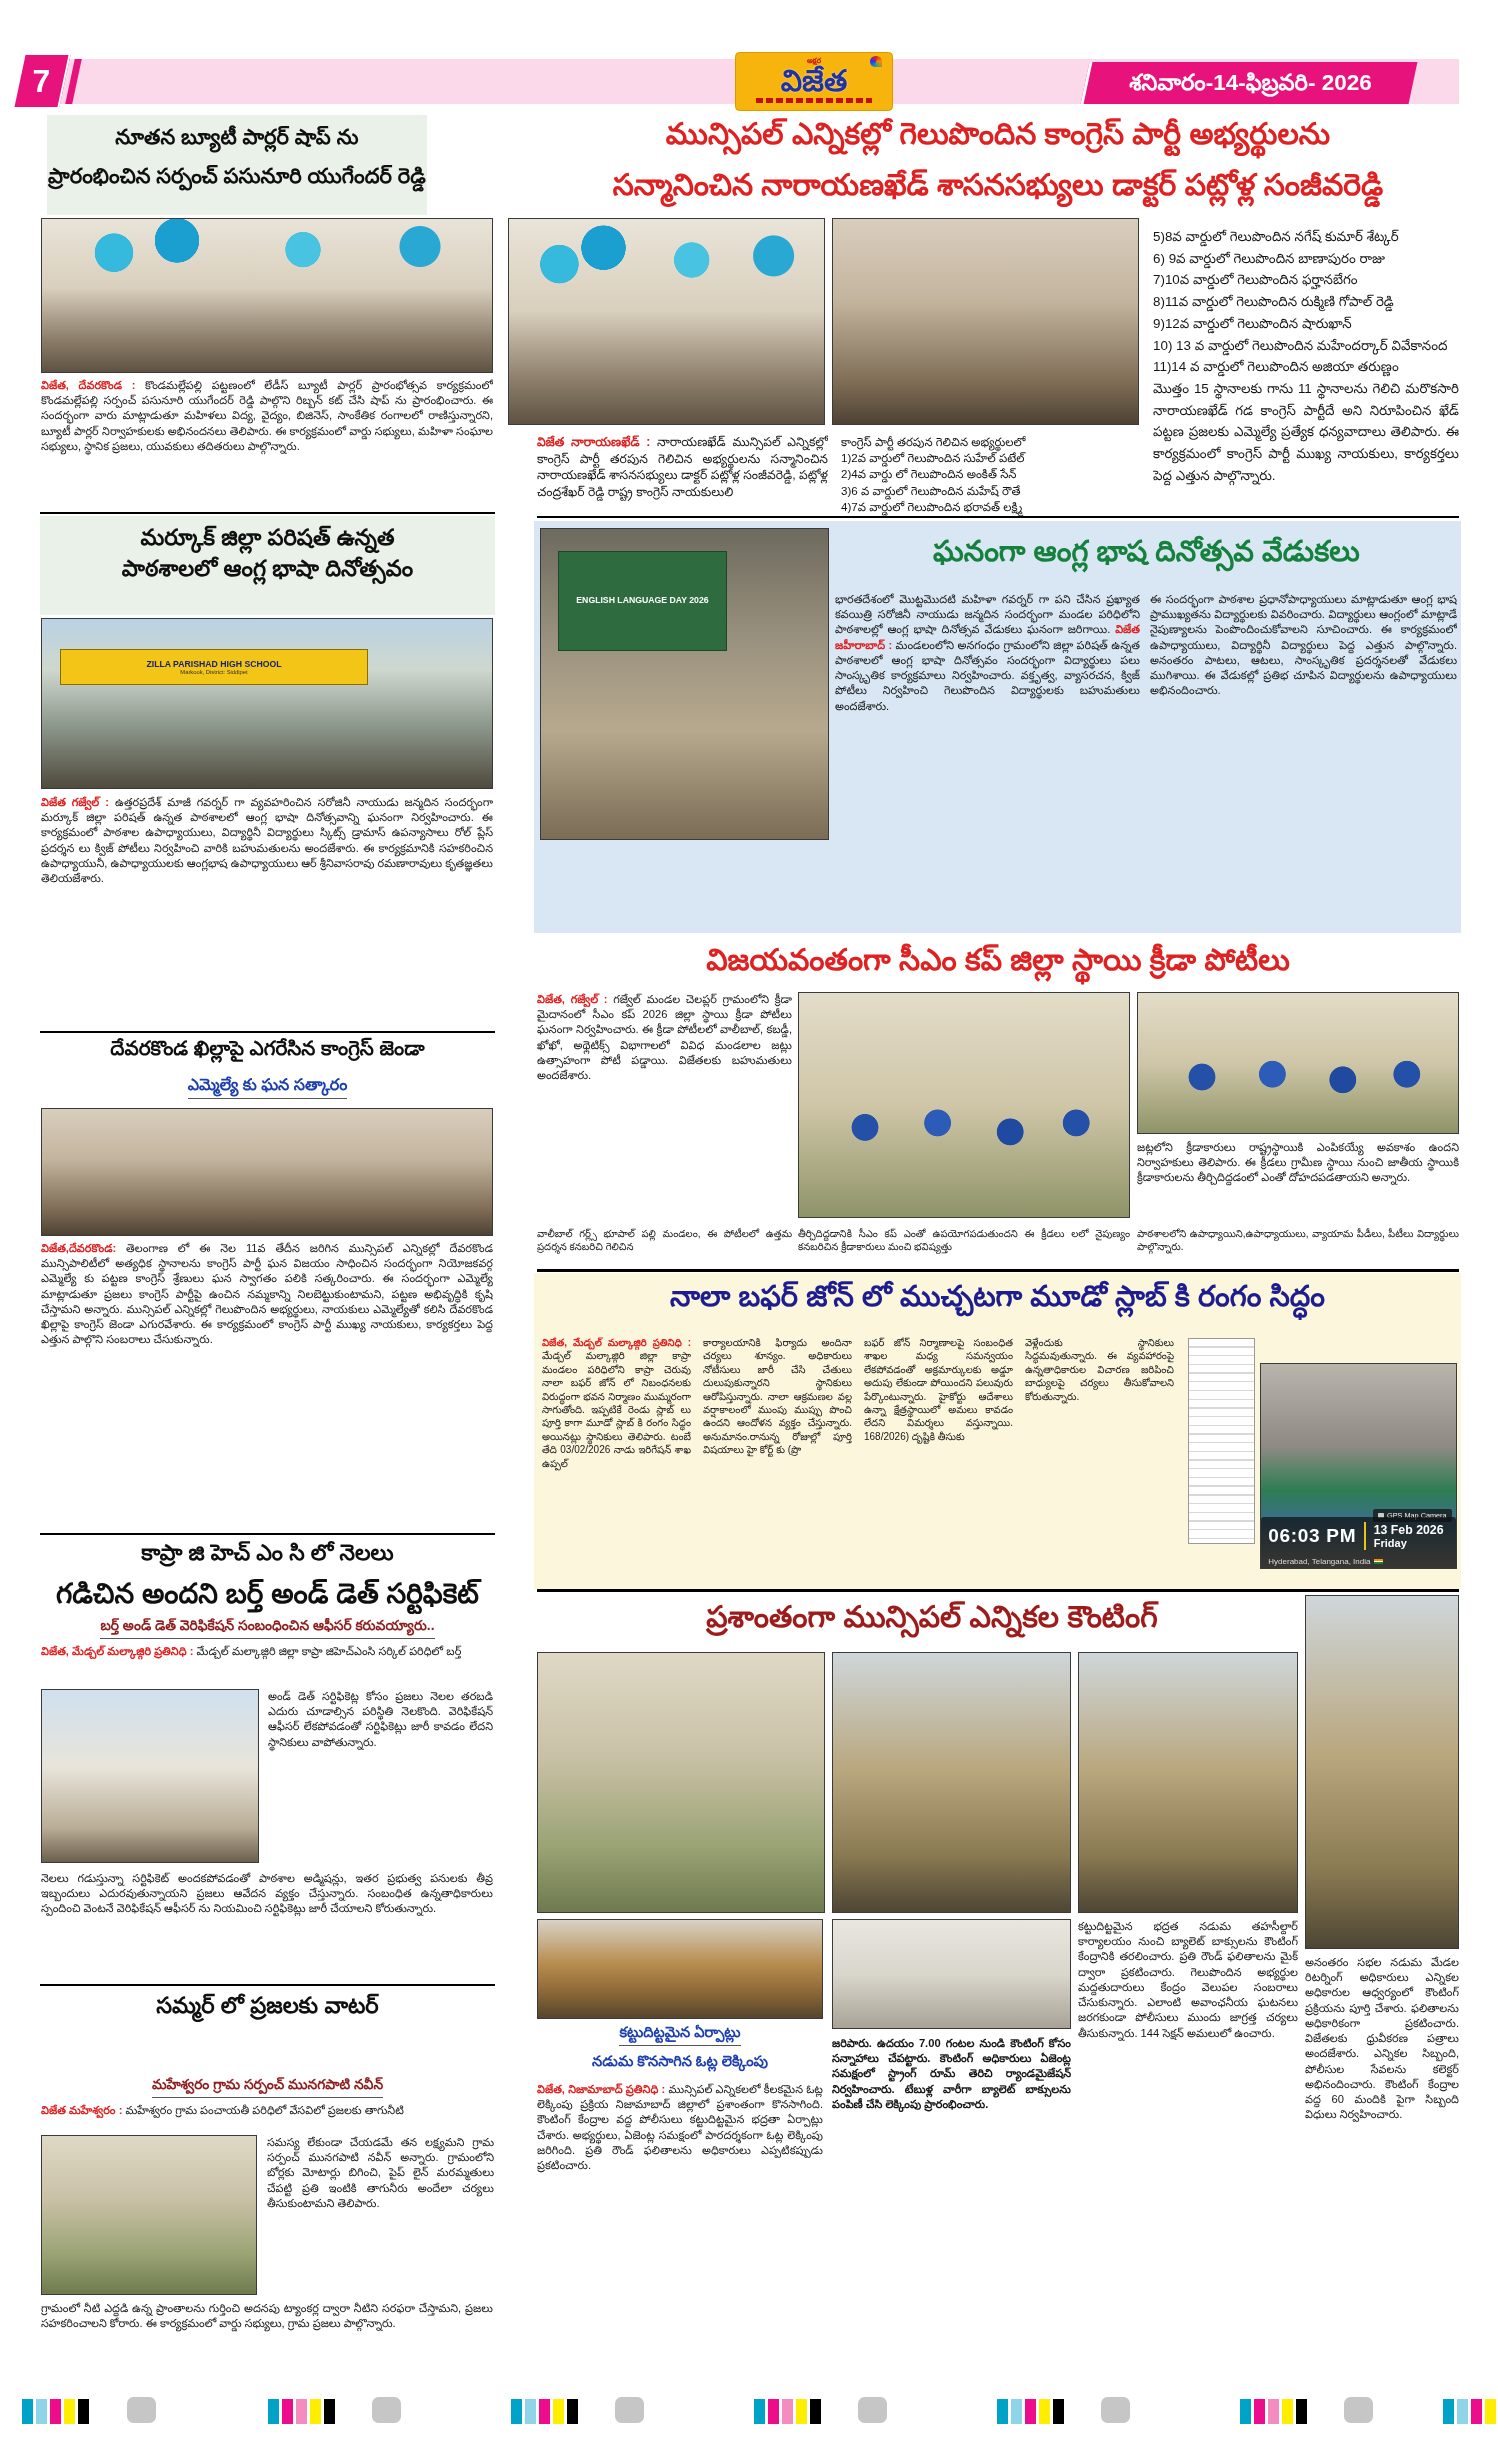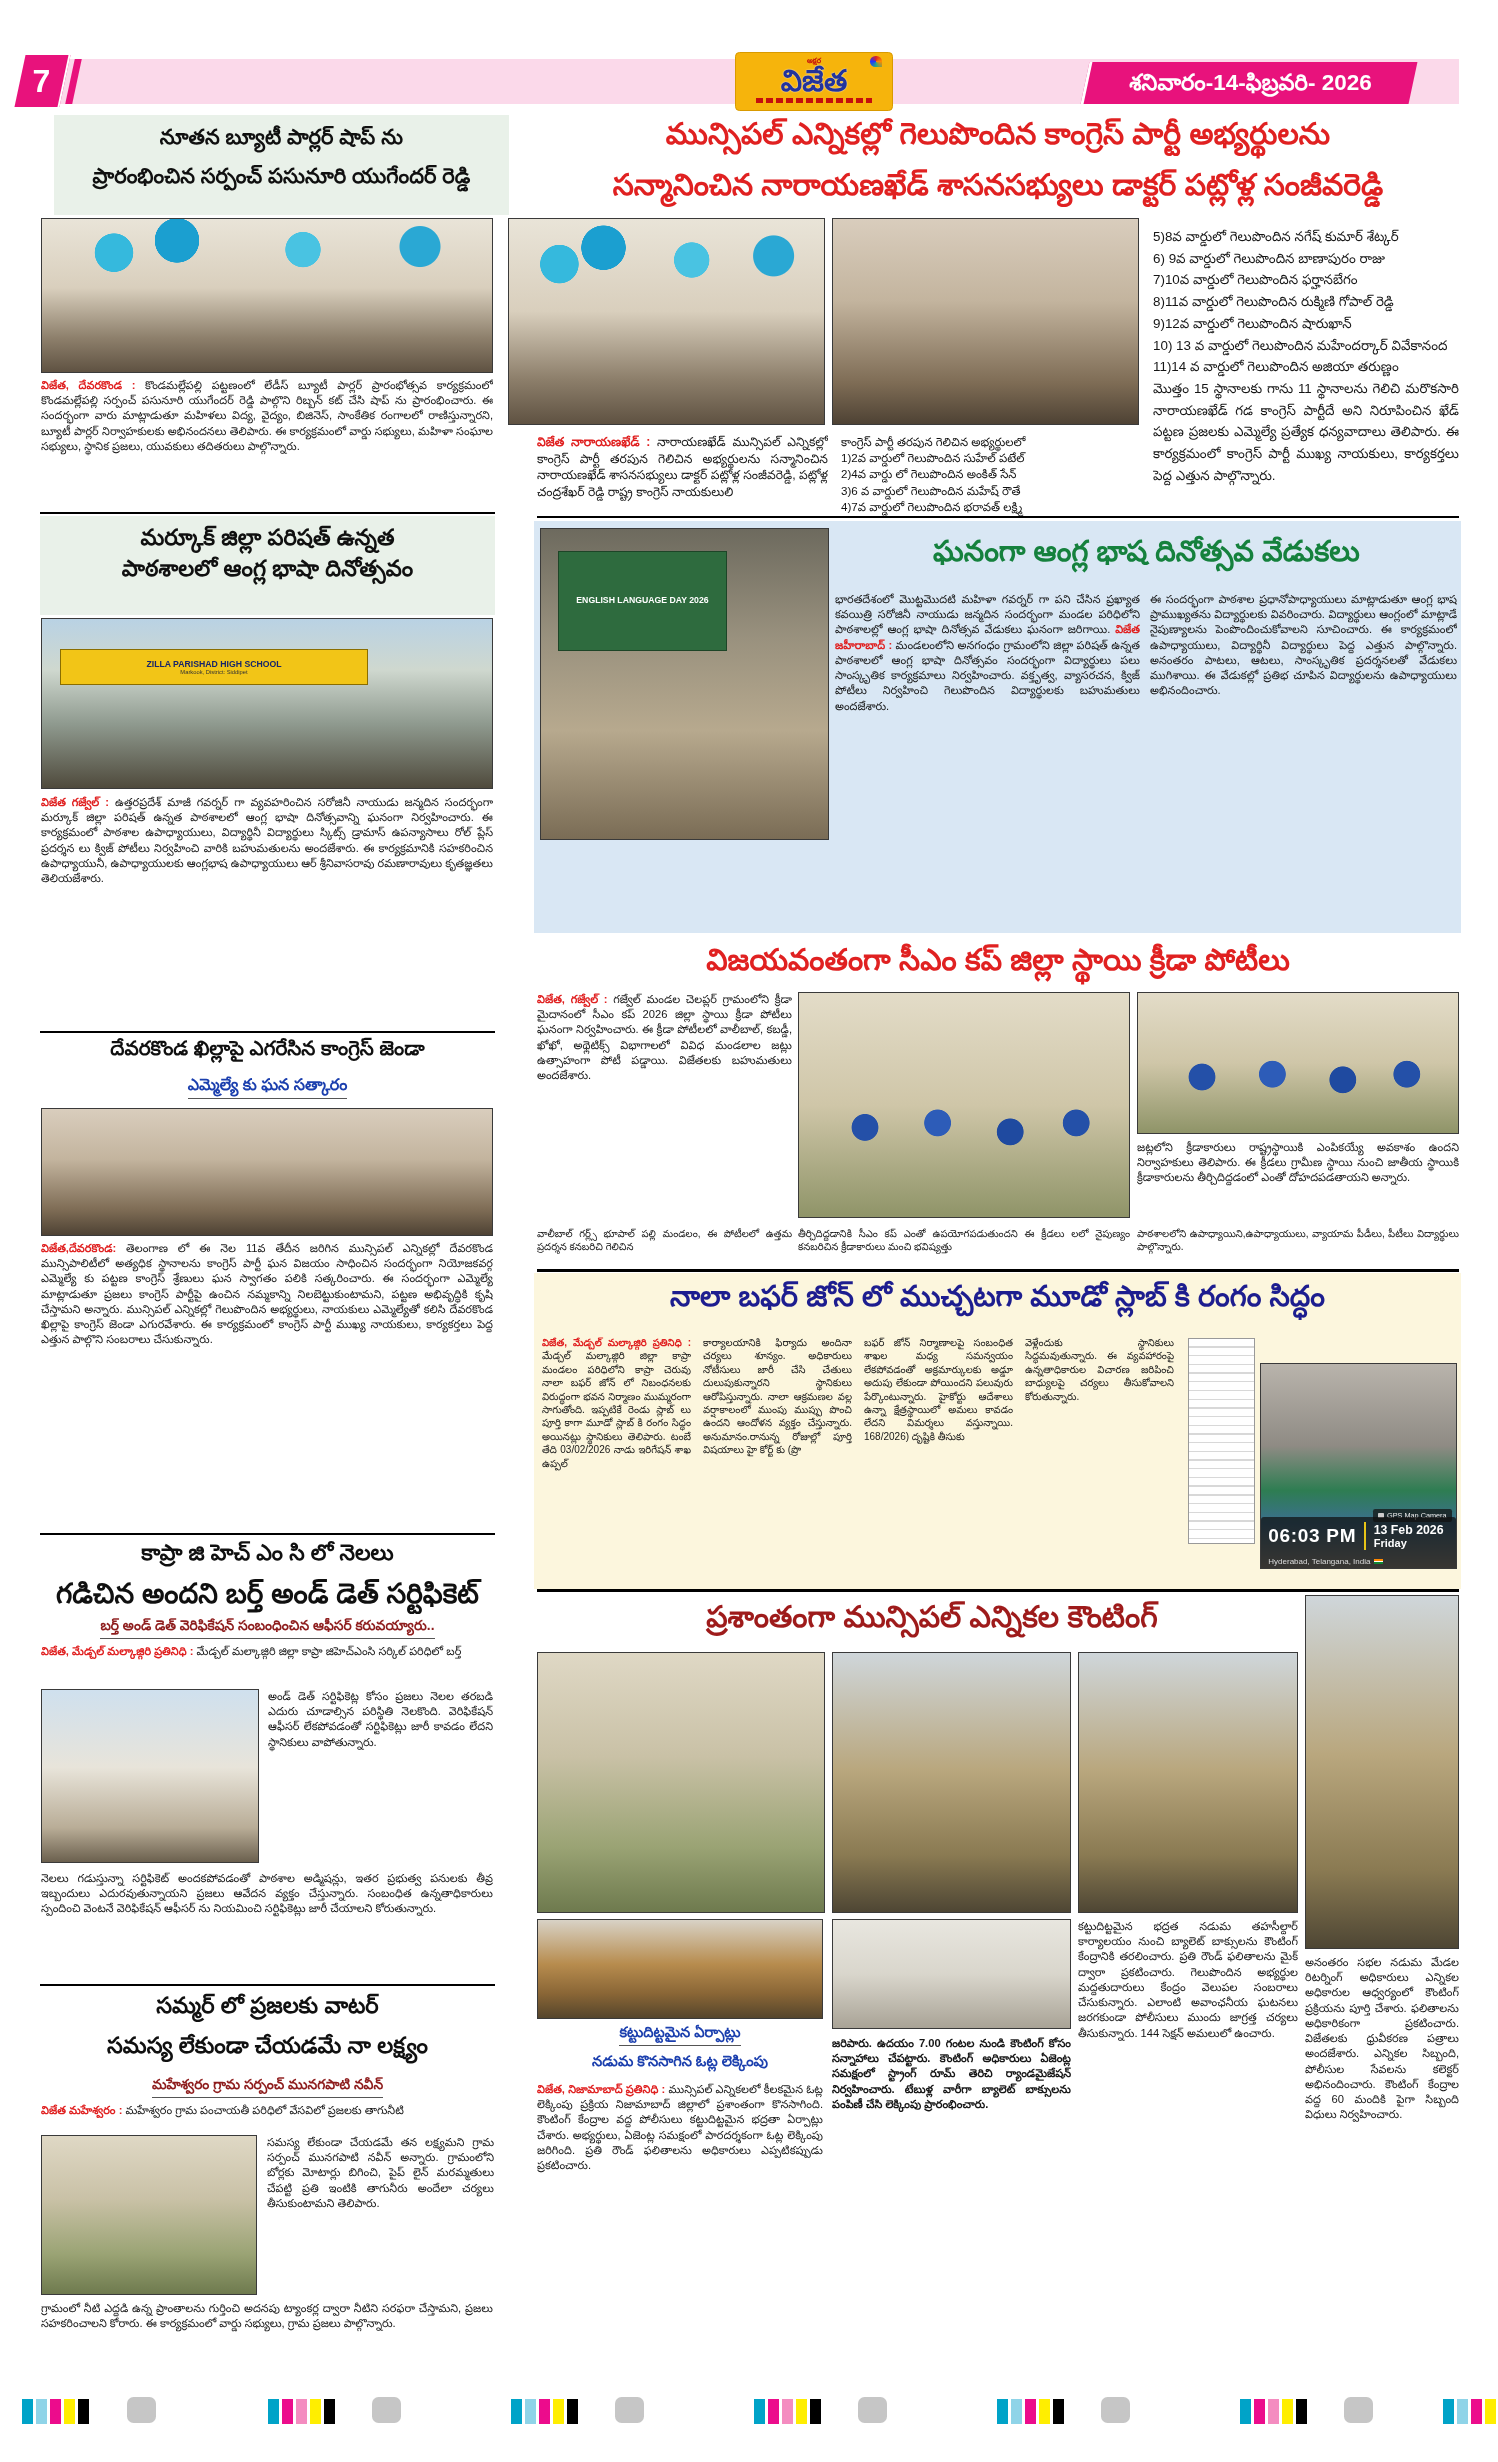--- a/index.html
+++ b/index.html
@@ -85,21 +85,21 @@
   <div class="abs logo-box" style="left:735px;top:52px;width:158px;height:59px;">
     <span class="peacock"></span>
     <div class="logo-small" style="margin-top:3.6px;">అక్షర</div>
     <div class="logo-main">విజేత</div>
     <div style="height:5px;margin:1.5px 20px 0 20px;background:repeating-linear-gradient(90deg,#c40e0e 0 7.3px,rgba(0,0,0,0) 7.3px 10px);"></div>
   </div>
   <div class="abs skew" style="left:1085px;top:62px;width:328px;height:42px;border-left:3.6px solid #fff;">
     <div class="unskew" style="color:#fff;font-weight:bold;font-size:22.5px;text-align:center;line-height:42px;">శనివారం-14-ఫిబ్రవరి- 2026</div>
   </div>
 
-  <div class="abs hbox-green clip center" style="left:54px;top:115px;width:455px;height:100px;">
+  <div class="abs hbox-green clip center" style="left:47px;top:115px;width:380px;height:100px;">
     <div class="hl-black" style="font-size:21px;margin-top:10px;">నూతన బ్యూటీ పార్లర్ షాప్ ను</div>
     <div class="hl-black" style="font-size:21px;margin-top:10px;">ప్రారంభించిన సర్పంచ్ పసునూరి యుగేందర్ రెడ్డి</div>
   </div>
   <div class="photo scene-crowd" style="left:41px;top:218px;width:452px;height:155px;"></div>
   <div class="abs just body-text clip" style="left:41px;top:378px;width:452px;height:131px;">
     <span class="byline">విజేత, దేవరకొండ :</span>
     <span>కొండమల్లేపల్లి పట్టణంలో లేడీస్ బ్యూటీ పార్లర్ ప్రారంభోత్సవ కార్యక్రమంలో కొండమల్లేపల్లి సర్పంచ్ పసునూరి యుగేందర్ రెడ్డి పాల్గొని రిబ్బన్ కట్ చేసి షాప్ ను ప్రారంభించారు. ఈ సందర్భంగా వారు మాట్లాడుతూ మహిళలు విద్య, వైద్యం, బిజినెస్, సాంకేతిక రంగాలలో రాణిస్తున్నారని, బ్యూటీ పార్లర్ నిర్వాహకులకు అభినందనలు తెలిపారు. ఈ కార్యక్రమంలో వార్డు సభ్యులు, మహిళా సంఘాల సభ్యులు, స్థానిక ప్రజలు, యువకులు తదితరులు పాల్గొన్నారు.</span>
   </div>
   <div class="rule" style="left:40px;top:512px;width:455px;height:2.2px;"></div>
 
@@ -138,21 +138,20 @@
   <div class="abs just body-text clip" style="left:41px;top:1644px;width:452px;height:42px;">
     <span class="byline">విజేత, మేడ్చల్ మల్కాజ్గిరి ప్రతినిధి :</span>
     <span>మేడ్చల్ మల్కాజ్గిరి జిల్లా కాప్రా జిహెచ్ఎంసి సర్కిల్ పరిధిలో బర్త్</span>
   </div>
   <div class="photo scene-office" style="left:41px;top:1689px;width:218px;height:174px;"></div>
   <div class="abs just body-text clip" style="left:268px;top:1689px;width:225px;height:174px;">అండ్ డెత్ సర్టిఫికెట్ల కోసం ప్రజలు నెలల తరబడి ఎదురు చూడాల్సిన పరిస్థితి నెలకొంది. వెరిఫికేషన్ ఆఫీసర్ లేకపోవడంతో సర్టిఫికెట్లు జారీ కావడం లేదని స్థానికులు వాపోతున్నారు.</div>
   <div class="abs just body-text clip" style="left:41px;top:1871px;width:452px;height:110px;">నెలలు గడుస్తున్నా సర్టిఫికెట్ అందకపోవడంతో పాఠశాల అడ్మిషన్లు, ఇతర ప్రభుత్వ పనులకు తీవ్ర ఇబ్బందులు ఎదురవుతున్నాయని ప్రజలు ఆవేదన వ్యక్తం చేస్తున్నారు. సంబంధిత ఉన్నతాధికారులు స్పందించి వెంటనే వెరిఫికేషన్ ఆఫీసర్ ను నియమించి సర్టిఫికెట్లు జారీ చేయాలని కోరుతున్నారు.</div>
   <div class="rule" style="left:40px;top:1984px;width:455px;height:2.2px;"></div>
 
   <div class="abs center hl-black clip" style="left:40px;top:1993px;width:455px;height:39px;font-size:22.5px;">సమ్మర్ లో ప్రజలకు వాటర్</div>
-  <div class="abs center hl-black clip" style="left:40px;top:2033px;width:455px;height:39px;font-size:22.5px;">సమస్య లేకుండా చేయడమే నా లక్ష్యం</div>
   <div class="abs center clip" style="left:40px;top:2077px;width:455px;height:22px;">
     <span class="subhead-maroon underline-thin" style="font-size:13.8px;">మహేశ్వరం గ్రామ సర్పంచ్ మునగపాటి నవీన్</span>
   </div>
   <div class="abs just body-text clip" style="left:41px;top:2103px;width:452px;height:29px;">
     <span class="byline">విజేత మహేశ్వరం :</span>
     <span>మహేశ్వరం గ్రామ పంచాయతీ పరిధిలో వేసవిలో ప్రజలకు తాగునీటి</span>
   </div>
   <div class="photo scene-field" style="left:41px;top:2135px;width:216px;height:160px;"></div>
   <div class="abs just body-text clip" style="left:267px;top:2135px;width:227px;height:160px;">సమస్య లేకుండా చేయడమే తన లక్ష్యమని గ్రామ సర్పంచ్ మునగపాటి నవీన్ అన్నారు. గ్రామంలోని బోర్లకు మోటార్లు బిగించి, పైప్ లైన్ మరమ్మతులు చేపట్టి ప్రతి ఇంటికి తాగునీరు అందేలా చర్యలు తీసుకుంటామని తెలిపారు.</div>
   <div class="abs center hl-red clip" style="left:537px;top:117px;width:922px;height:46px;font-size:30px;">మున్సిపల్ ఎన్నికల్లో గెలుపొందిన కాంగ్రెస్ పార్టీ అభ్యర్థులను</div>

